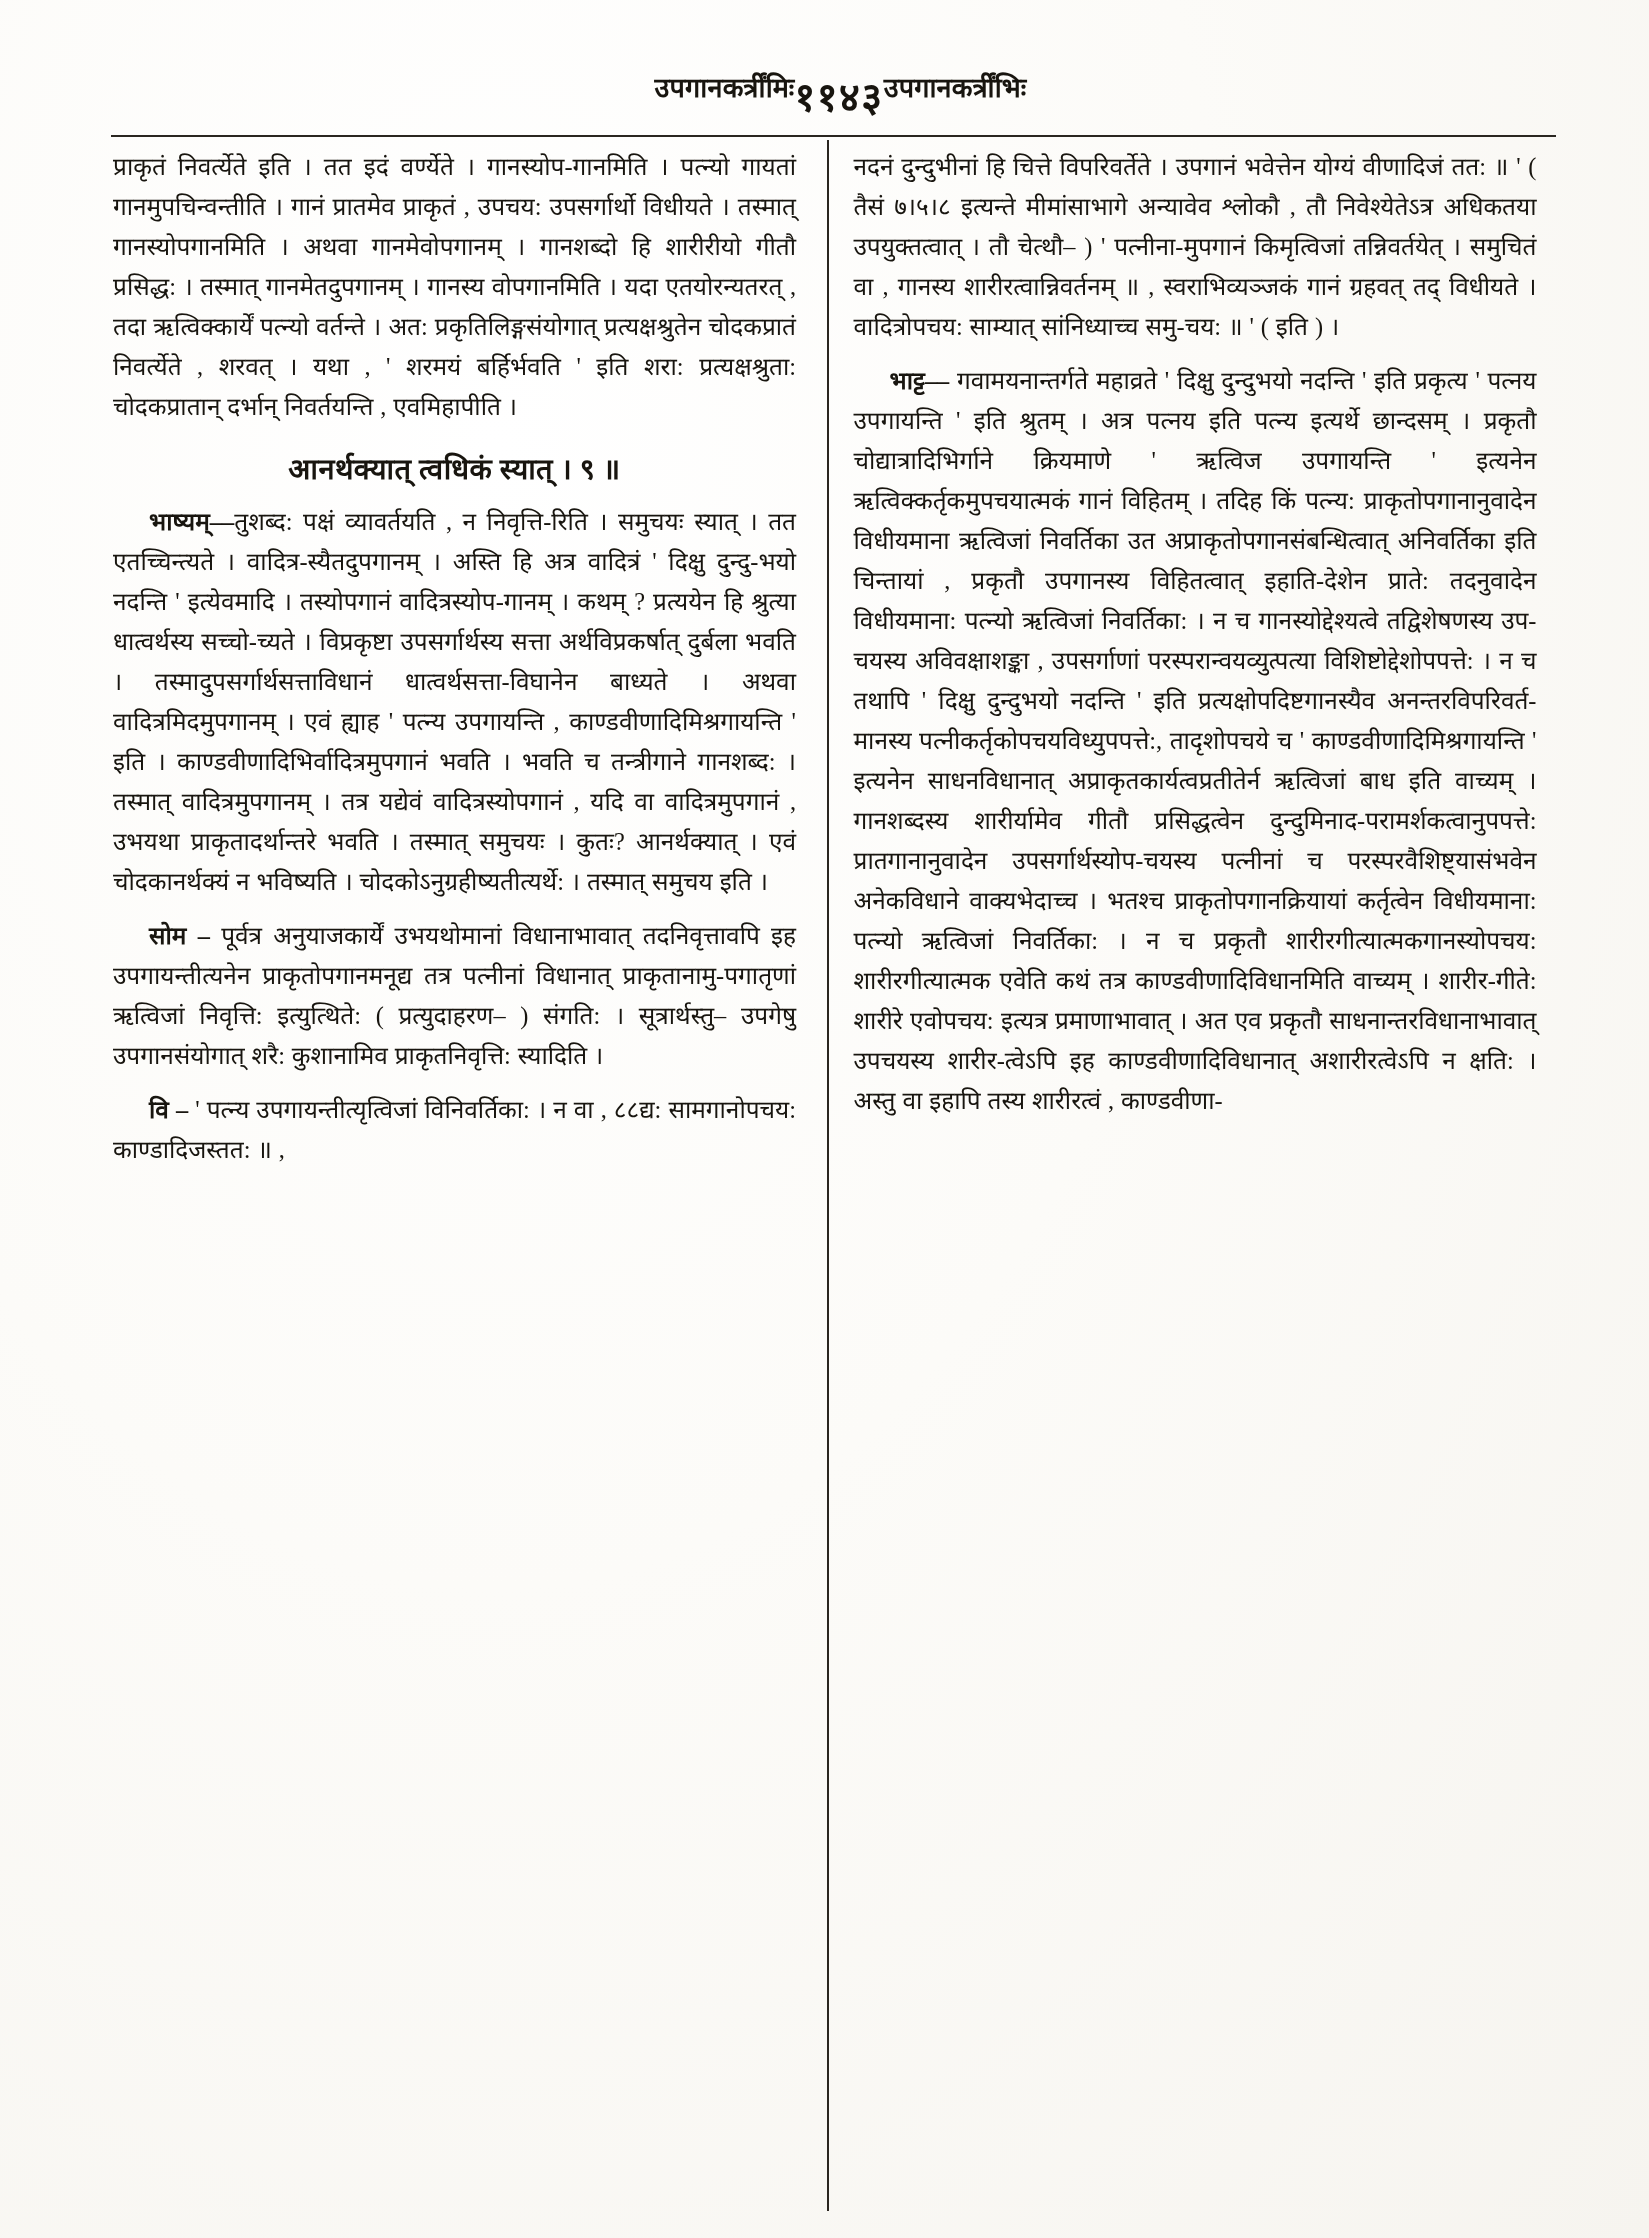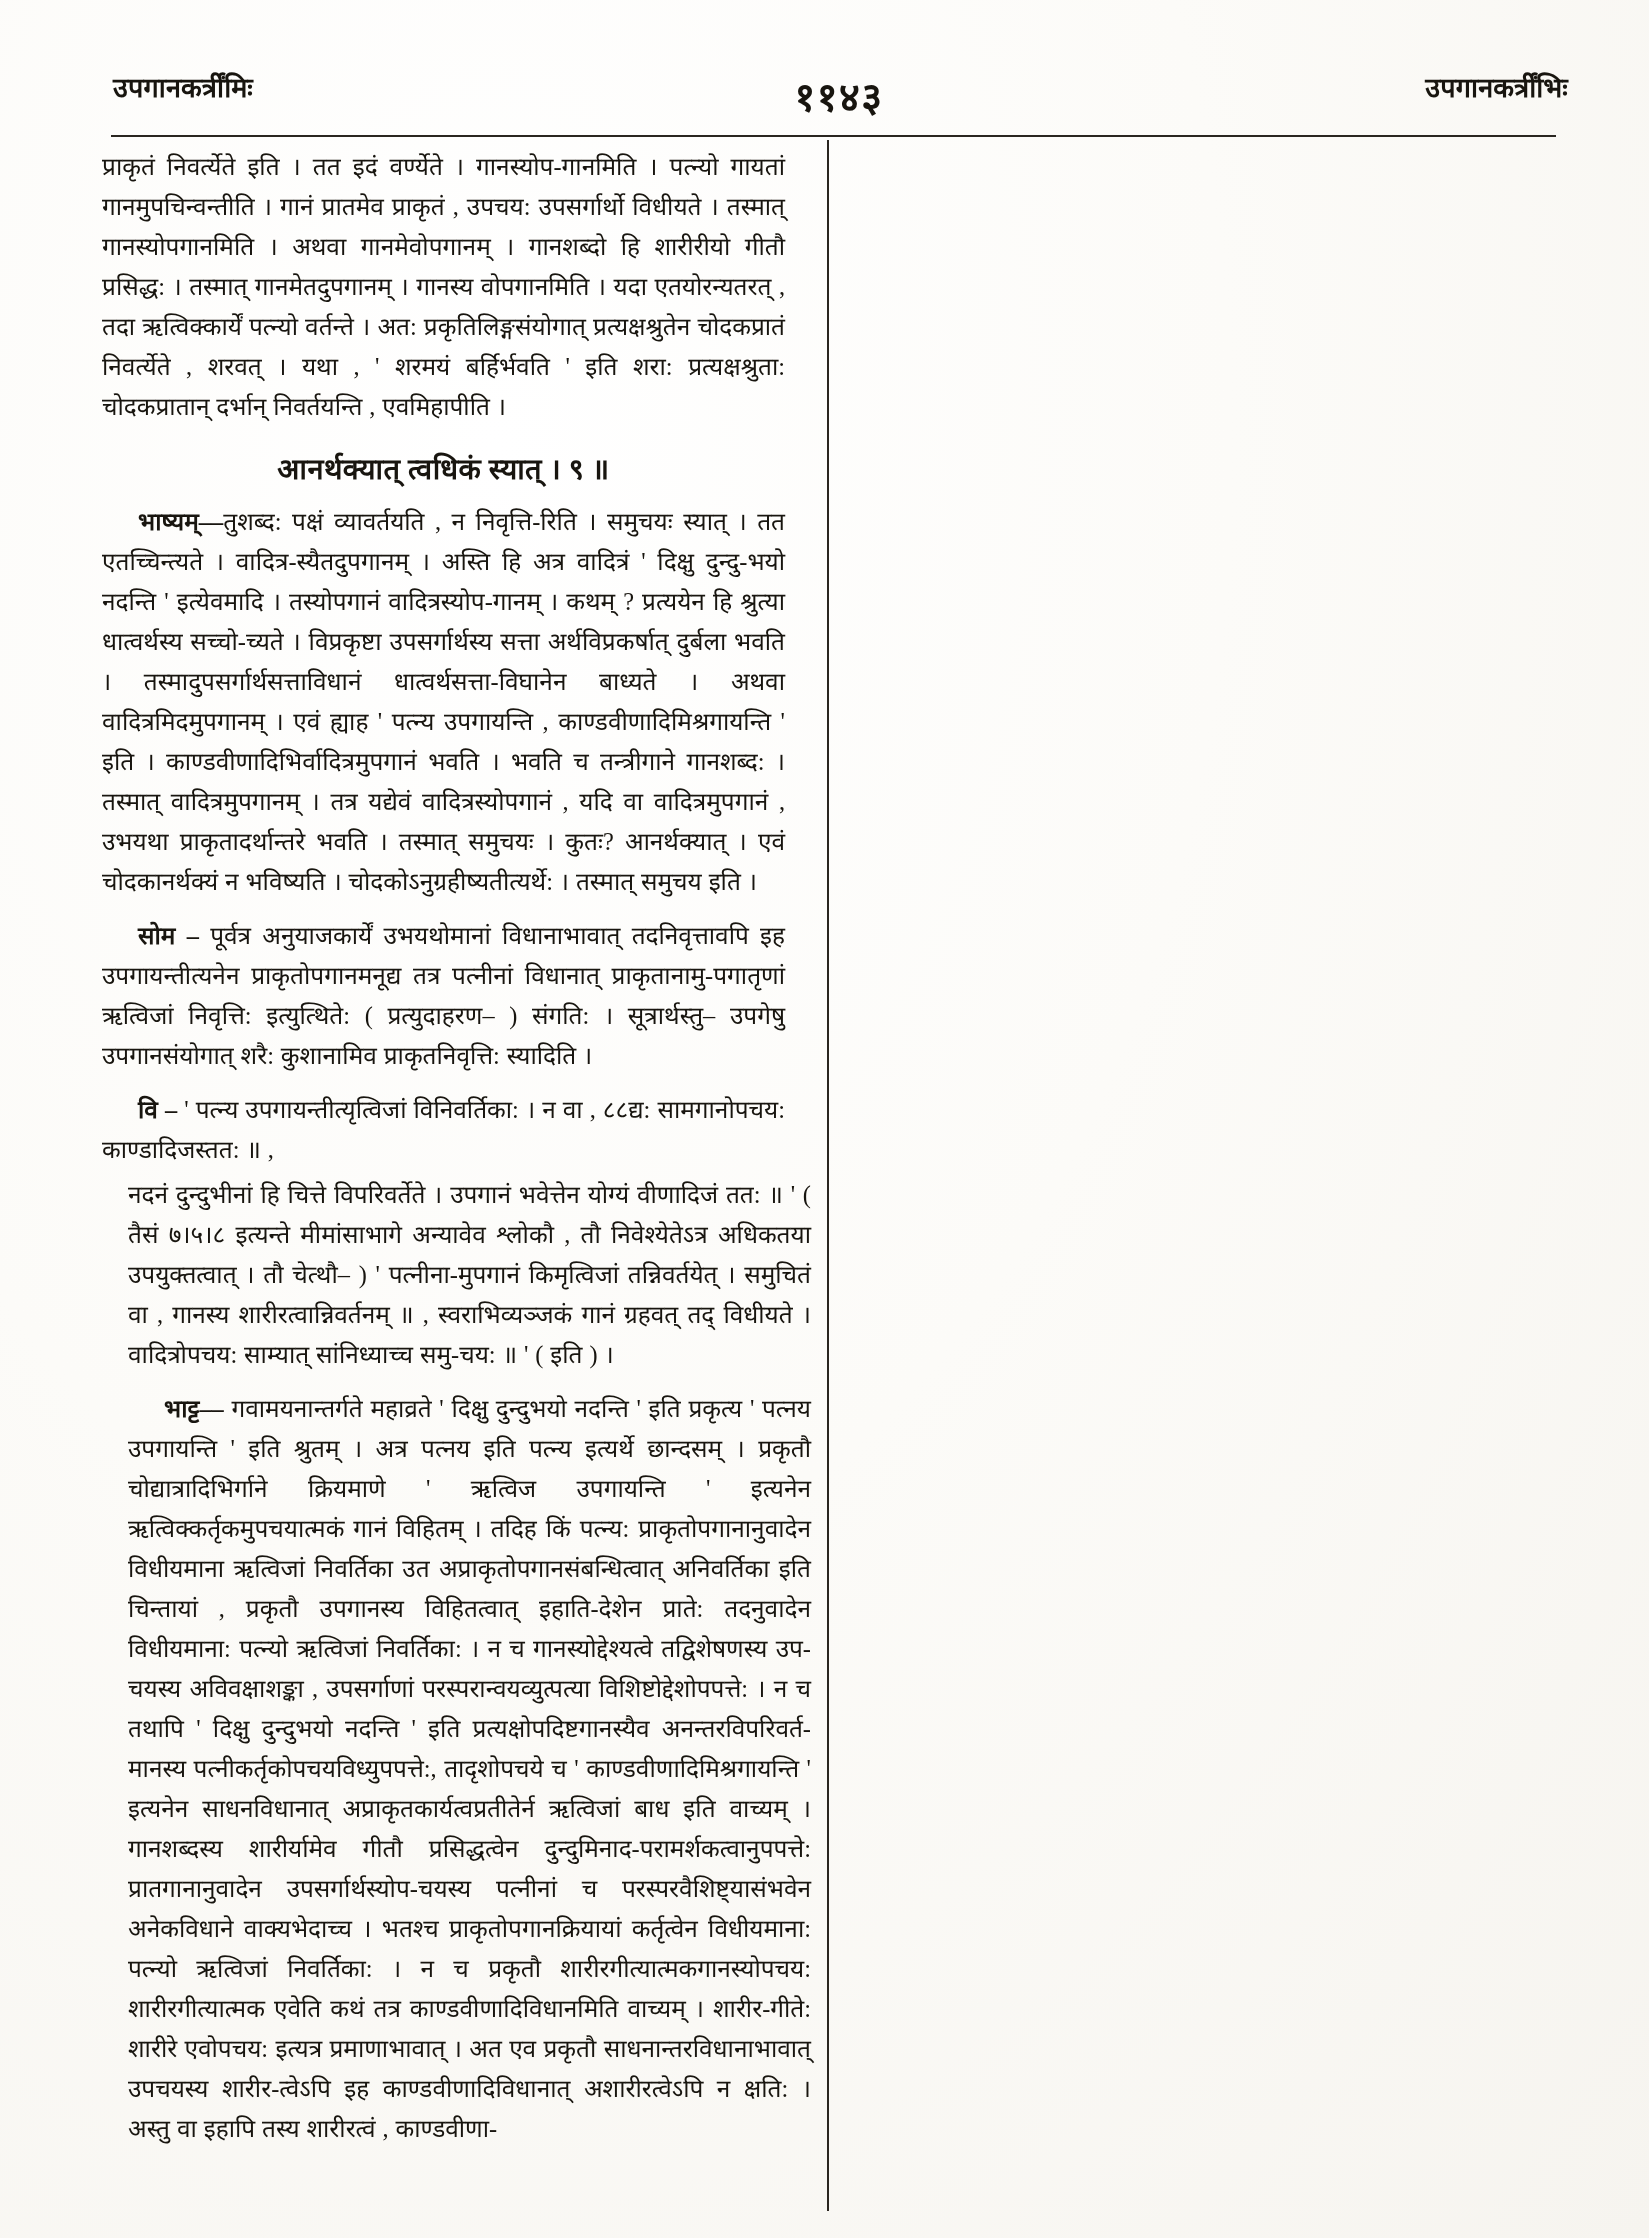--- a/index.html
+++ b/index.html
@@ -34,21 +34,21 @@
     left: 113px;
     top: 68px;
     width: 1440px;
   }
   
   .running-head {
     position: relative;
     height: 65px;
     display: flex;
     align-items: flex-start;
-    justify-content: space-between;
+    justify-content: center;
     font-size: 27px;
     letter-spacing: 0.2px;
   }
   .rh-left, .rh-right {
     white-space: nowrap;
     font-weight: 600;
   }
   .rh-center {
     font-size: 40px;
     font-weight: 600;
@@ -71,25 +71,24 @@
     top: 140px;
     left: 827px;
     width: 2.3px;
     height: 2071px;
     background: #2a2620;
   }
 
   
   .columns {
     position: absolute;
-    left: 102px;
+    left: 113px;
     top: 147px;
     width: 1445px;
     display: flex;
-    flex-direction: column;
   }
   .col {
     width: 683px;
   }
   .col.left { padding-right: 31.5px; }
   .col.right { padding-left: 26px; }
 
   p.para {
     margin: 0 0 4.5px 0;
     font-size: 24.4px;

